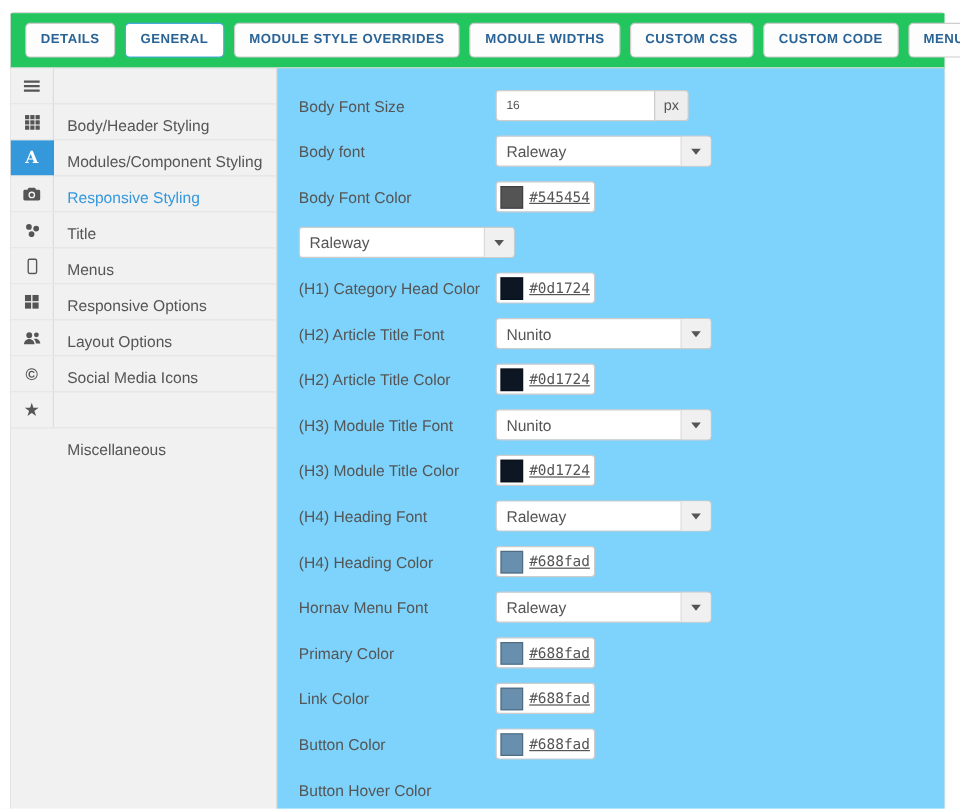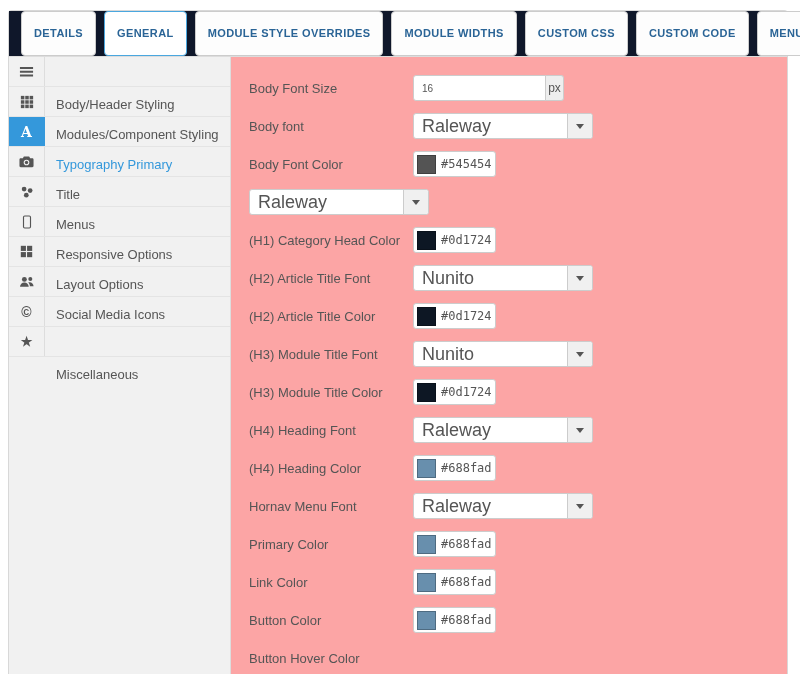--- a/index.html
+++ b/index.html
@@ -6,22 +6,22 @@
   html,body { width:800px; height:674px; background:#fff; overflow:hidden;
               font-family:"Liberation Sans", sans-serif; position:relative; }
 
   .panel { position:absolute; left:8px; top:10px; width:780px; height:664px;
            box-sizing:border-box; background:#fff;
            border:1px solid #d8d8d8; border-bottom:none; border-radius:4px 4px 0 0;
            display:flex; flex-direction:column; }
 
   
   .tabbar { flex:0 0 46px; height:46px; box-sizing:border-box;
-            display:flex; gap:8px; padding:0 12px;
-            background:#0f172a; border-bottom:1px solid #ddd; }
+            display:flex; align-items:center; gap:8px; padding:0 12px;
+            background:#22c55e; border-bottom:1px solid #ddd; }
   .tab { font-family:"Liberation Sans", sans-serif; font-weight:bold; font-size:11px;
          letter-spacing:.4px; color:#2a6496; background:#fdfdfd;
          border:1px solid #ccc; border-radius:4px; padding:8px 12px;
          white-space:nowrap; cursor:pointer; line-height:1; }
   .tab.active { border-color:#4aa7df; background:#fff;padding-left:12px; }
 
   
   .content { flex:1; display:flex; min-height:0; }
 
   .sidebar { flex:0 0 222px; width:222px; box-sizing:border-box;
@@ -31,54 +31,54 @@
   .icon-cell { flex:0 0 36px; width:36px; box-sizing:border-box;
                background:#f1f1f1; border-right:1px solid #ddd;
                display:flex; align-items:center; justify-content:center; color:#555; }
   .label-cell { flex:1; background:#fdfdfd; display:flex; align-items:center;
                 padding-left:11px; font-size:13px; color:#555;margin-top:47px; }
   .side-item.active .icon-cell { background:#3498db; border-right-color:#3498db; color:#fff; }
   .side-item.active .label-cell { color:#3498db; }
   .glyph { font-weight:bold; font-size:14px; line-height:1; }
   .glyph.serif { font-family:"DejaVu Serif", serif; font-size:14px; }
 
-  .main { flex:1; background:#fca5a5; box-sizing:border-box; padding:18px 0 0 18px; }
+  .main { flex:1; background:#7dd3fc; box-sizing:border-box; padding:18px 0 0 18px; }
 
   
   .frow { display:flex; align-items:center; height:26px; margin-bottom:12px; }
   .flabel { flex:0 0 164px; width:164px; font-size:13px; color:#555; }
 
   .input-group { display:flex; height:26px; }
   .text-input { width:133px; height:26px; box-sizing:border-box;
                 border:1px solid #ccc; border-radius:3px 0 0 3px;
                 padding:0 8px; font-size:10px; color:#555;
                 font-family:"Liberation Sans", sans-serif; background:#fff; outline:none; }
-  .addon { width:18px; box-sizing:border-box; border:1px solid #ccc; border-left:none;
+  .addon { width:28px; box-sizing:border-box; border:1px solid #ccc; border-left:none;
            border-radius:0 3px 3px 0; background:#eee; color:#555; font-size:12px;
            display:flex; align-items:center; justify-content:center; }
 
   .select-box { width:180px; height:26px; box-sizing:border-box;
                 border:1px solid #ccc; border-radius:3px; background:#fff;
                 display:flex; cursor:pointer; }
   .select-value { flex:1; display:flex; align-items:center; padding-left:8px;
-                  font-size:18px; color:#555; }
+                  font-size:13px; color:#555; }
   .caret-btn { flex:0 0 25px; width:25px; background:#f0f0f0; border:none;
                border-left:1px solid #ccc; border-radius:0 2px 2px 0;
                display:flex; align-items:center; justify-content:center;
                cursor:pointer; padding:0; }
   .caret { width:0; height:0; border-left:4px solid transparent;
            border-right:4px solid transparent; border-top:5px solid #555; }
 
   .color-box { width:83px; height:26px; box-sizing:border-box;
                border:1px solid #ccc; border-radius:3px; background:#fff;
                display:flex; align-items:center; padding:0 3px; cursor:pointer; }
   .swatch { flex:0 0 19px; width:19px; height:19px; box-sizing:border-box;
             border:1px solid rgba(0,0,0,.25); }
   .hex { margin-left:5px; font-family:"DejaVu Sans Mono", monospace;
-         font-size:12px; color:#555; white-space:nowrap; }
+         font-size:12px; color:#555; white-space:nowrap;text-decoration:underline; }
 </style>
 </head>
 <body>
 
 <div class="panel">
   <div class="tabbar">
       <button class="tab">DETAILS</button>
       <button class="tab active">GENERAL</button>
       <button class="tab">MODULE STYLE OVERRIDES</button>
       <button class="tab">MODULE WIDTHS</button>
@@ -111,21 +111,21 @@
                 <rect x="11" y="11" width="4" height="4"></rect>
               </g>
             </svg>
           </span>
           <span class="label-cell">Modules/Component Styling</span>
         </div>
         <div class="side-item active">
           <span class="icon-cell">
             <span class="glyph serif">A</span>
           </span>
-          <span class="label-cell">Typography Primary</span>
+          <span class="label-cell">Responsive Styling</span>
         </div>
         <div class="side-item">
           <span class="icon-cell">
             <svg width="15" height="15" viewBox="0 0 16 16">
               <path fill="currentColor" d="M5.2 2.6h5.6l1.1 1.9h2.3c.7 0 1.3.6 1.3 1.3v6.9c0 .7-.6 1.3-1.3 1.3H1.8c-.7 0-1.3-.6-1.3-1.3V5.8c0-.7.6-1.3 1.3-1.3h2.3z"></path>
               <circle cx="8" cy="9" r="3" fill="#f1f1f1"></circle>
               <circle cx="8" cy="9" r="1.8" fill="currentColor"></circle>
             </svg>
           </span>
           <span class="label-cell">Title</span>

